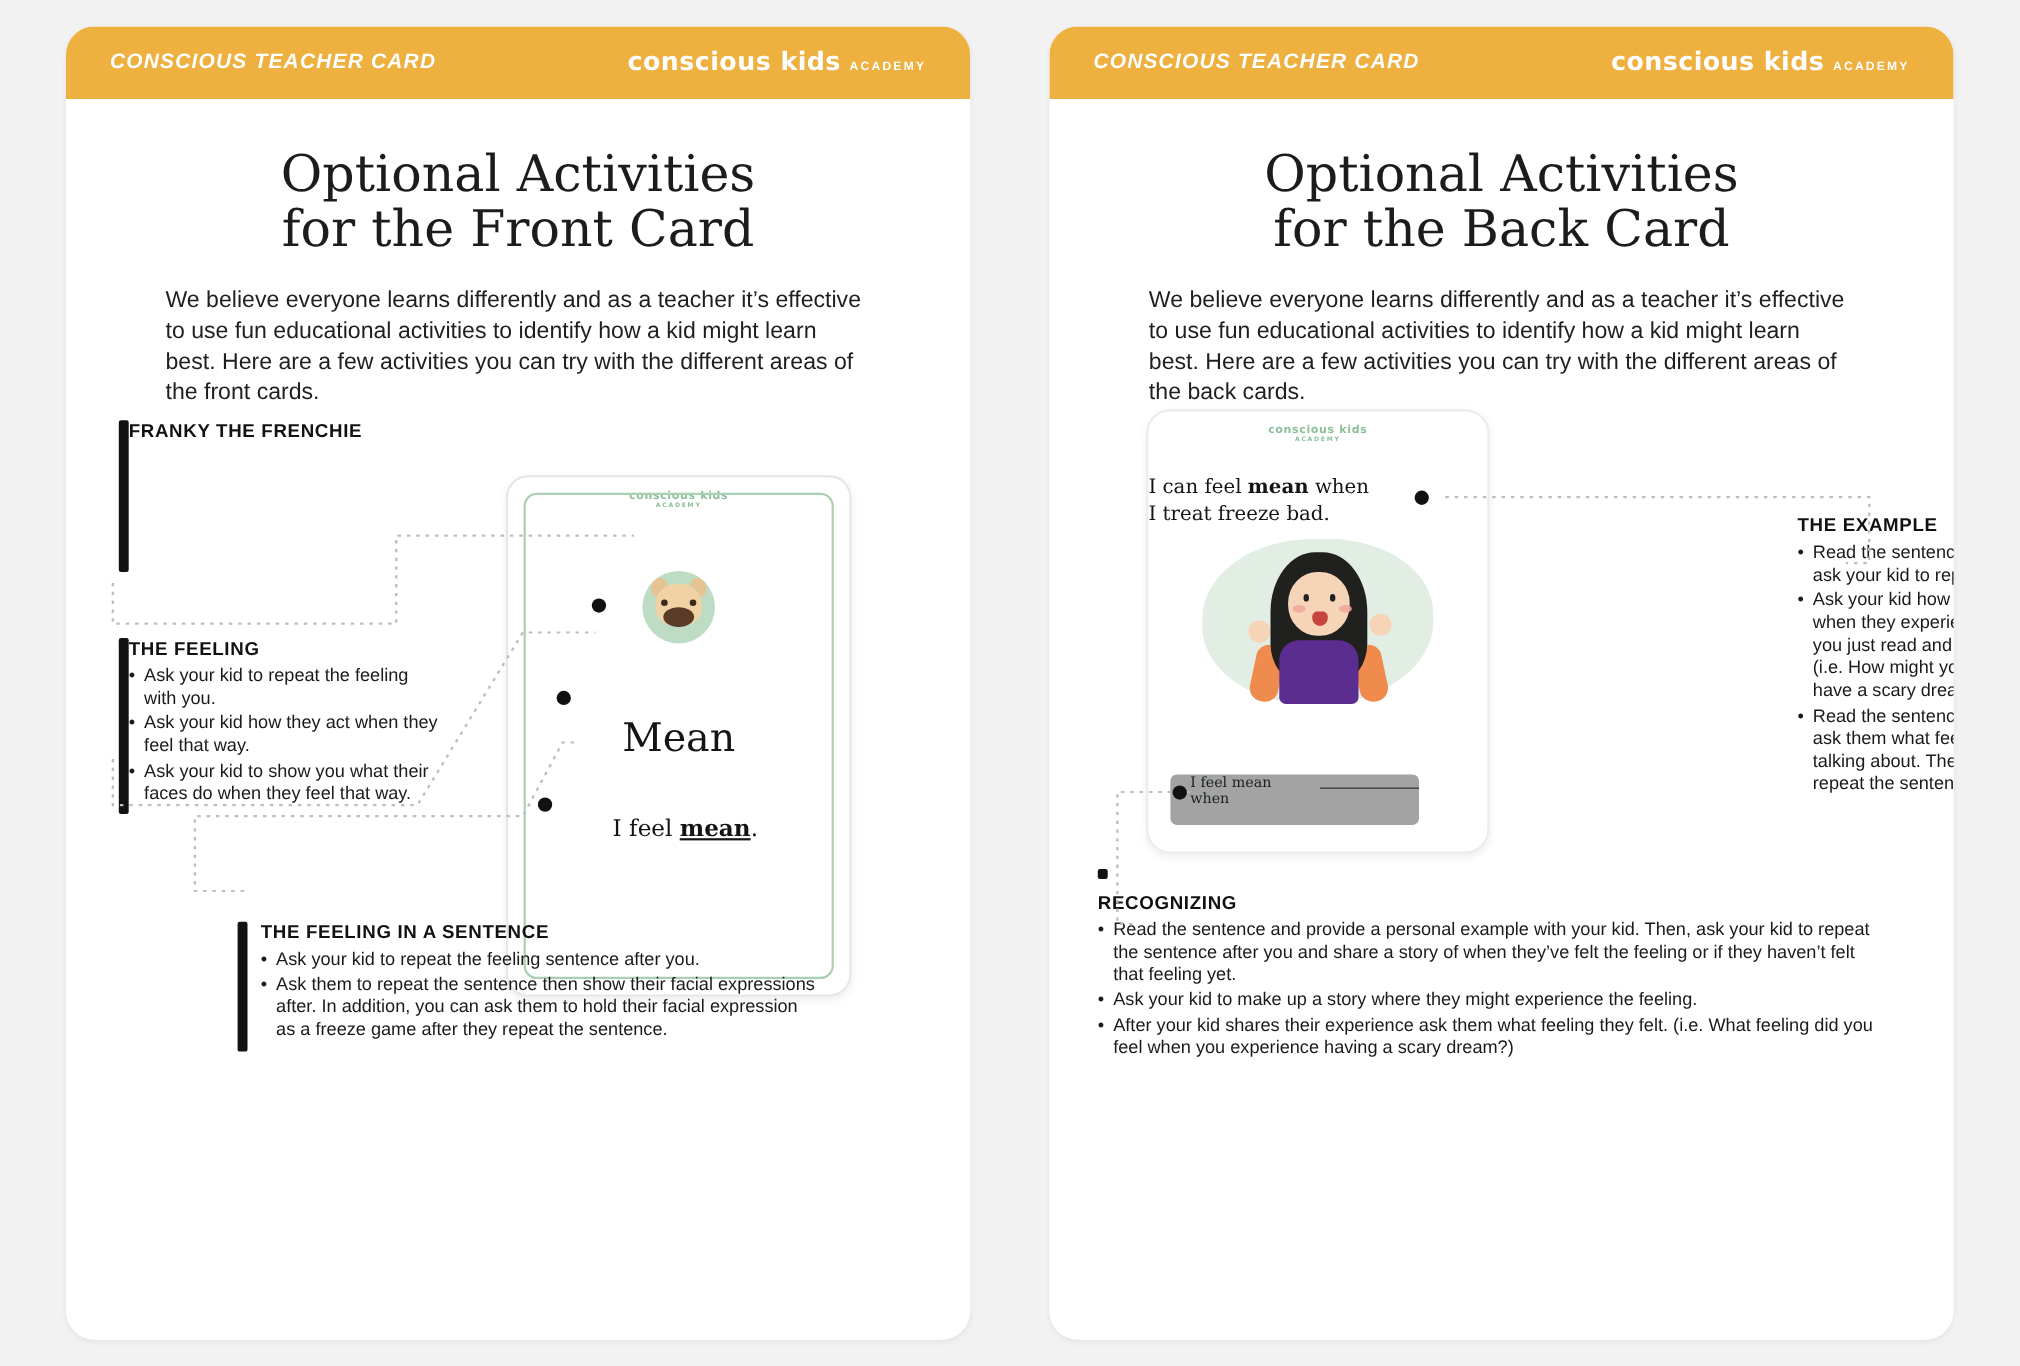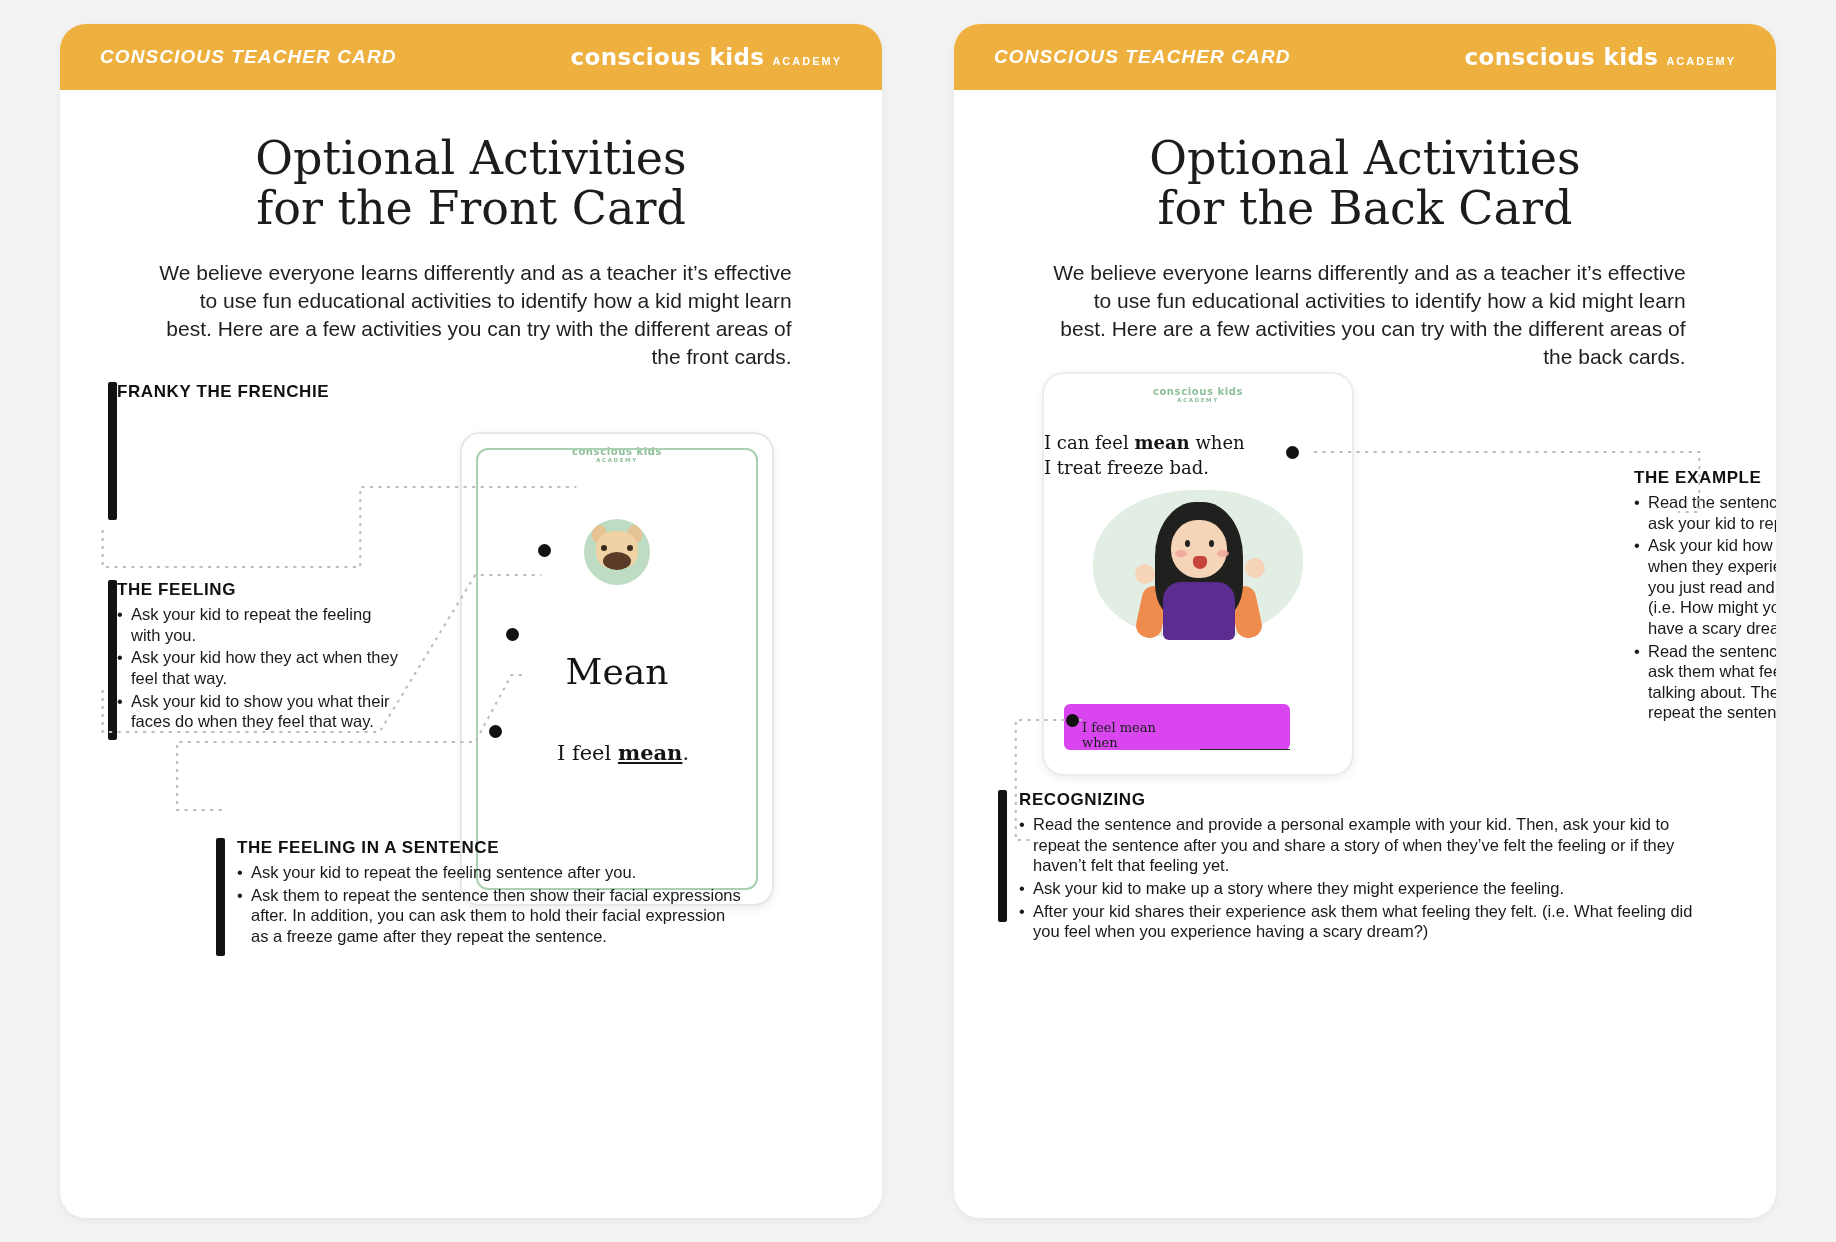--- a/index.html
+++ b/index.html
@@ -64,21 +64,21 @@
   .title {
     text-align: center;
     font-family: "DejaVu Serif", serif;
     font-size: 46px;
     line-height: 1.08;
     color: #1c1c1c;
     margin: 44px 0 0 0;
     font-weight: normal;
   }
   .intro {
-    text-align: right;
+    text-align: left;
     font-size: 21px;
     line-height: 1.32;
     color: #1f1f1f;
     margin: 26px auto 0 auto;
     width: 78%;
   }
   .body-area {
     position: relative;
     height: 700px;
   }
@@ -321,24 +321,24 @@
     border-radius: 50%;
   }
   .hand.l { left: 42px; top: 74px; }
   .hand.r { left: 152px; top: 68px; }
   .green-strip {
     position: absolute;
     left: 20px;
     bottom: 24px;
     width: 226px;
     height: 46px;
-    background: #d946ef;
+    background: #a3a3a3;
     border-radius: 6px;
     display: flex;
-    align-items: flex-end;
+    align-items: flex-start;
     padding-left: 18px;
     box-sizing: border-box;
     font-family: "DejaVu Serif", serif;
     font-size: 13px;
     color: #17201a;
   }
   .green-strip .line {
     display: inline-block;
     width: 92px;
     border-bottom: 1.5px solid #1d2a20;
@@ -514,21 +514,21 @@
           <h4>THE EXAMPLE</h4>
           <ul>
             <li>Read the sentence out loud and ask your kid  to repeat it after you.</li>
             <li>Ask your kid how they might feel when they experience the example you just read and had them repeat. (i.e. How might you feel when you have a scary dream?)</li>
             <li>Read the sentence out loud and ask them what feeling you are talking about. Then, ask them to repeat the sentence.</li>
           </ul>
         </div>
 
       </div>
 
-      <div class="bottom-callout" style="left:44px; top:420px; width:720px;">
+      <div class="bottom-callout" style="left:44px; top:420px; width:720px;flex-direction:column;">
         <div class="bar" style="height:132px;"></div>
         <div class="callout-body">
           <h4>RECOGNIZING</h4>
           <ul>
             <li>Read the sentence and provide a personal example with your kid. Then, ask your kid to repeat the sentence after you and share a story of when they’ve  felt the feeling or if they haven’t felt that feeling yet.</li>
             <li>Ask your kid to make up a story where they might experience the feeling.</li>
             <li>After your kid shares their experience ask them what feeling they felt. (i.e. What feeling did you feel when you experience having a scary dream?)</li>
           </ul>
         </div>
       </div>

